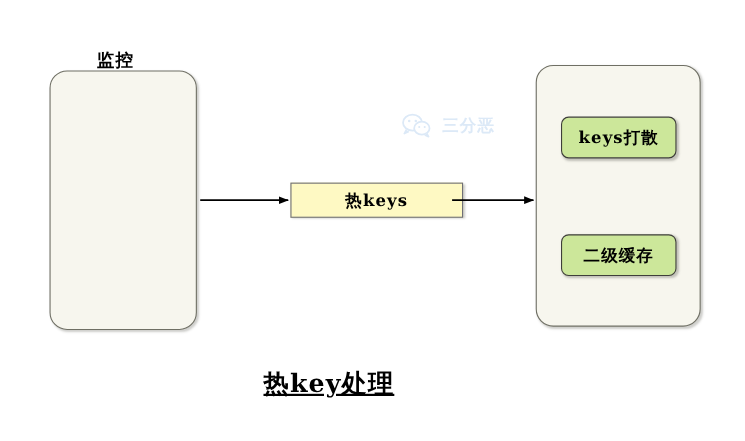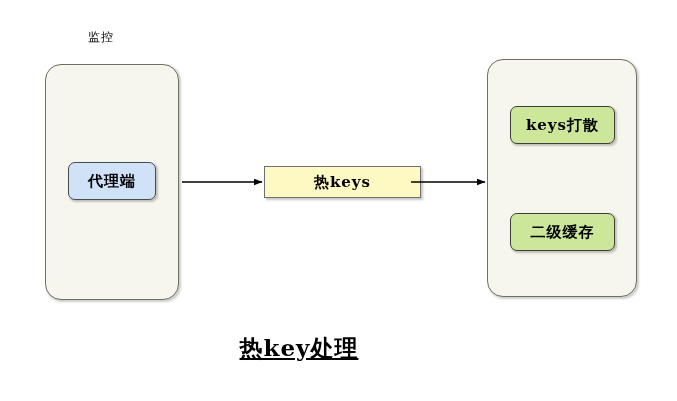--- a/index.html
+++ b/index.html
@@ -62,24 +62,25 @@
   }
   #group-solution {
     left: 487px;
     top: 59px;
     width: 150px;
     height: 238px;
   }
 
   .group-title {
     position: absolute;
-    font-size: 12px;
-    font-weight: 400;
+    font-size: 16px;
+    font-weight: 700;
     white-space: nowrap;
     letter-spacing: 1px;
+    margin-top: 16px;
   }
   #title-monitor {
     left: 88px;
     top: 29px;
   }
 
   
   .node {
     position: absolute;
     box-sizing: border-box;
@@ -144,27 +145,43 @@
     font-weight: 600;
     letter-spacing: 1px;
     text-decoration: underline;
   }
 </style>
 </head>
 <body>
 
 <div id="canvas">
 
+  <div class="watermark">
+    <svg class="wm-logo" width="34" height="24" viewBox="0 0 34 24" aria-hidden="true">
+      <g fill="none" stroke="#dce9f7" stroke-width="1.6">
+        <ellipse cx="12" cy="9.5" rx="8.6" ry="7.2"></ellipse>
+        <path d="M6.5 15.8 L4.6 19.4 L8.6 17.4" stroke-linejoin="round"></path>
+        <ellipse cx="20.5" cy="14.5" rx="7" ry="5.9" fill="#ffffff"></ellipse>
+        <path d="M24.8 19.2 L26.6 22.2 L23.2 20.6" stroke-linejoin="round" fill="#ffffff"></path>
+      </g>
+      <g fill="#dce9f7">
+        <circle cx="9" cy="8" r="1.15"></circle>
+        <circle cx="15" cy="8" r="1.15"></circle>
+        <circle cx="18.1" cy="13.4" r="0.95"></circle>
+        <circle cx="23.1" cy="13.4" r="0.95"></circle>
+      </g>
+    </svg>
+    <span class="wm-text">三分恶</span>
+  </div>
 
   <div class="group-title" id="title-monitor">监控</div>
 
   <div class="group-box" id="group-monitor"></div>
 
 
-  <div class="node node-blue" id="node-proxy">代理端</div>
 
 
   <div class="node node-pink" id="node-hot-keys">热keys</div>
 
   <div class="group-box" id="group-solution"></div>
 
   <div class="node node-green" id="node-keys-split">keys打散</div>
 
   <div class="node node-green" id="node-l2-cache">二级缓存</div>
 

